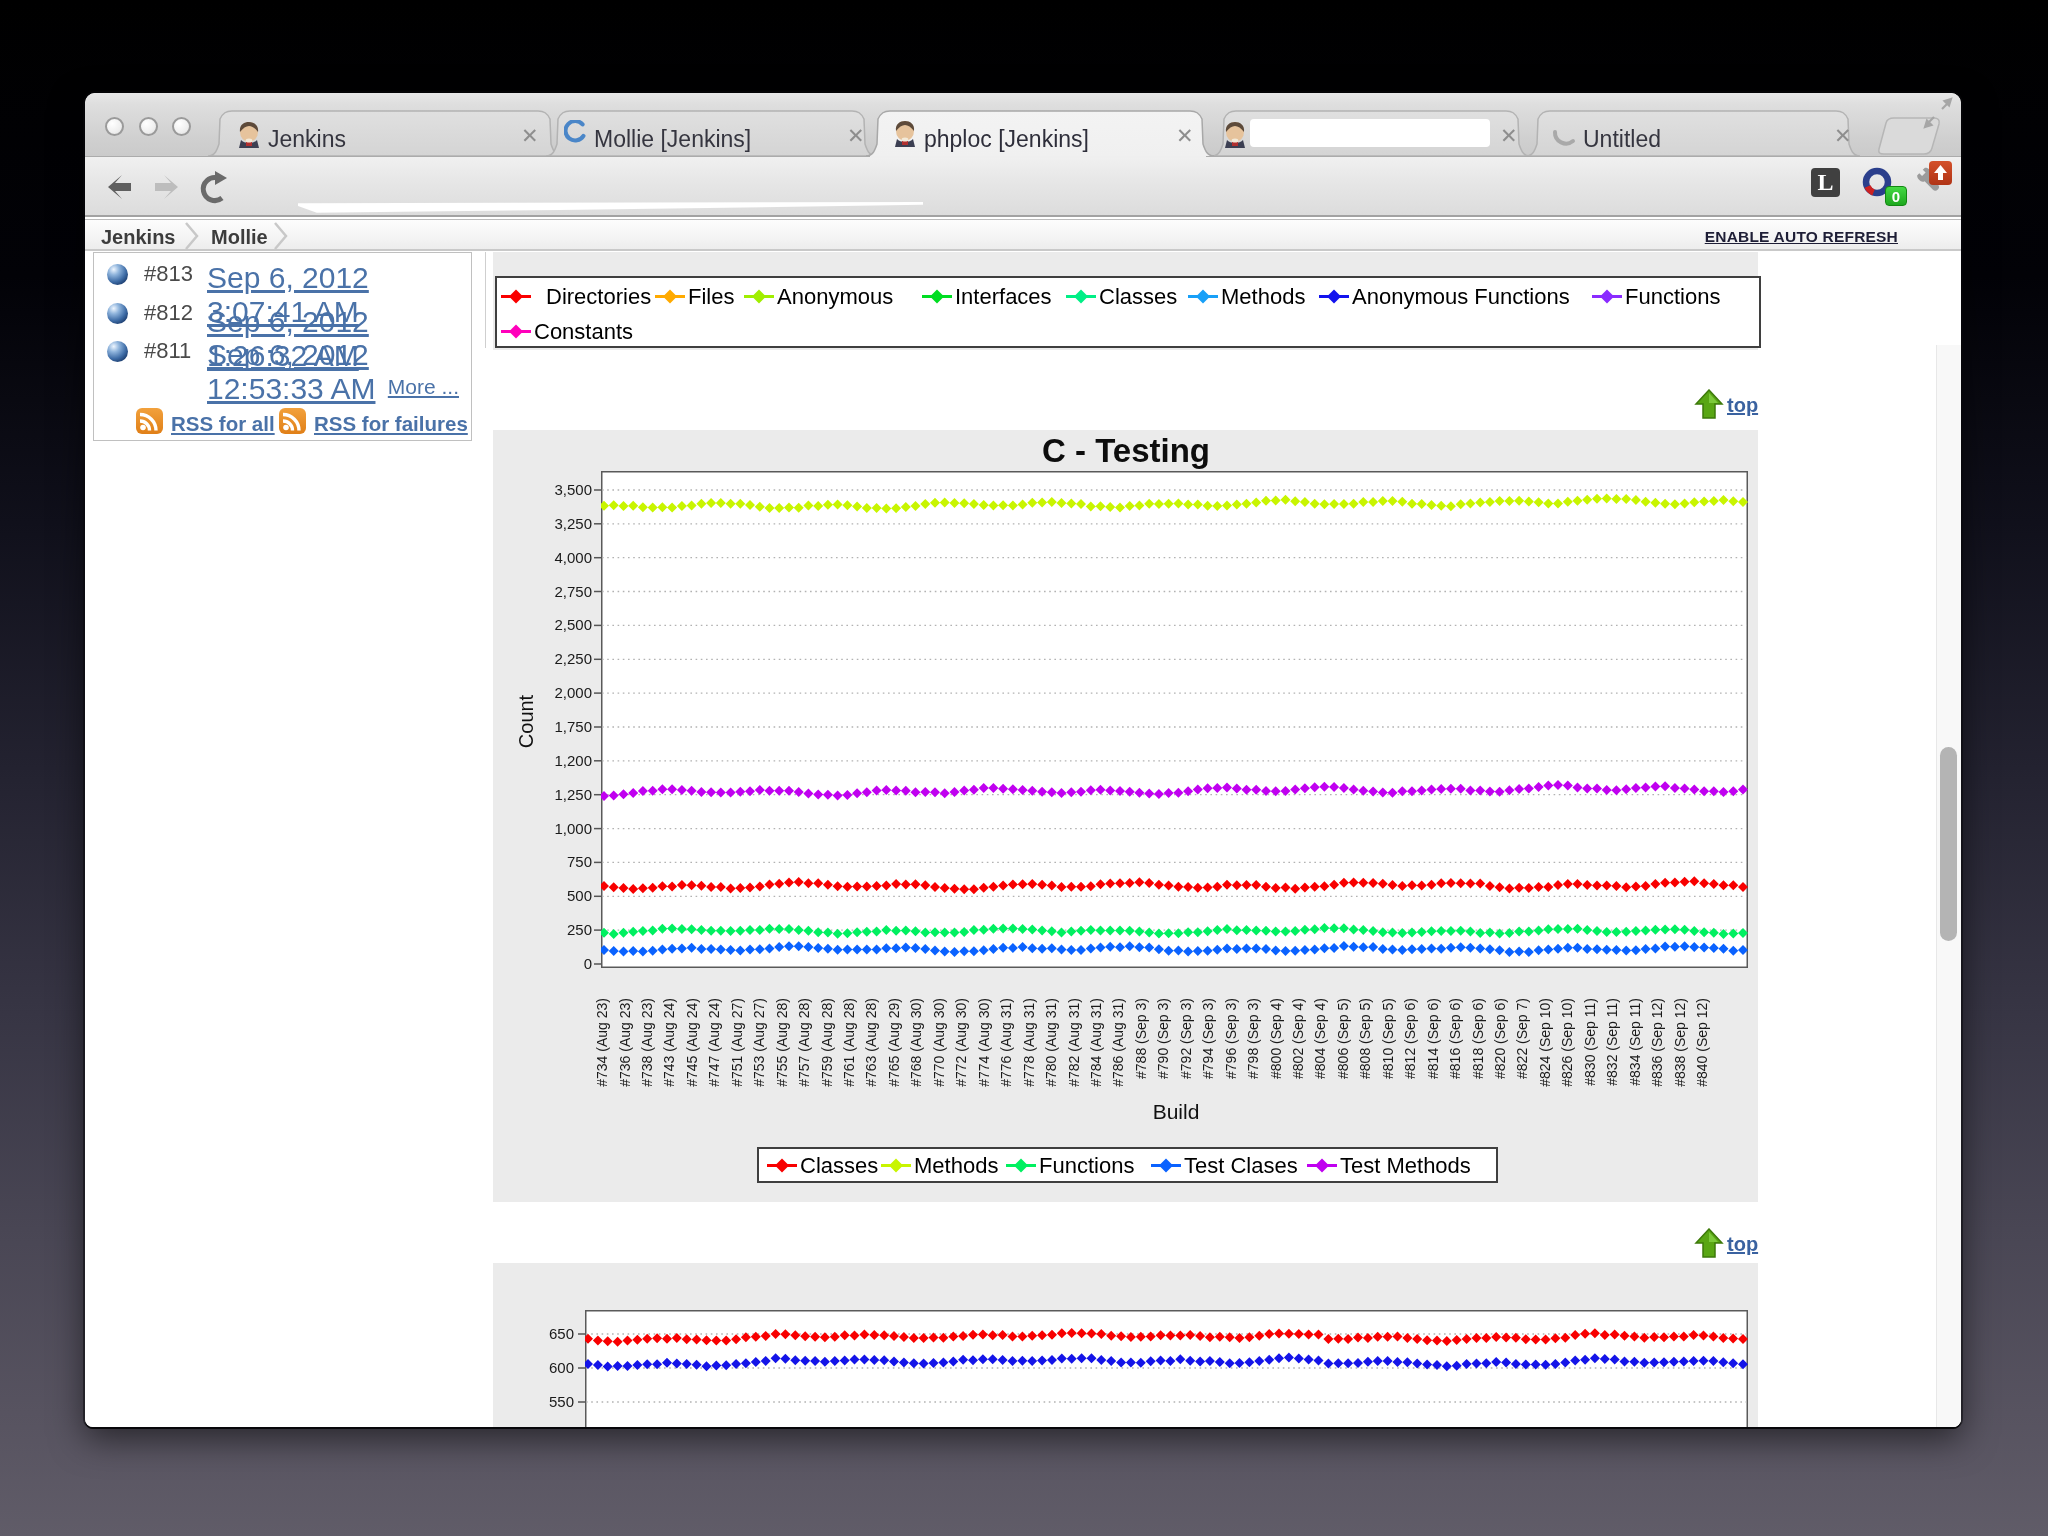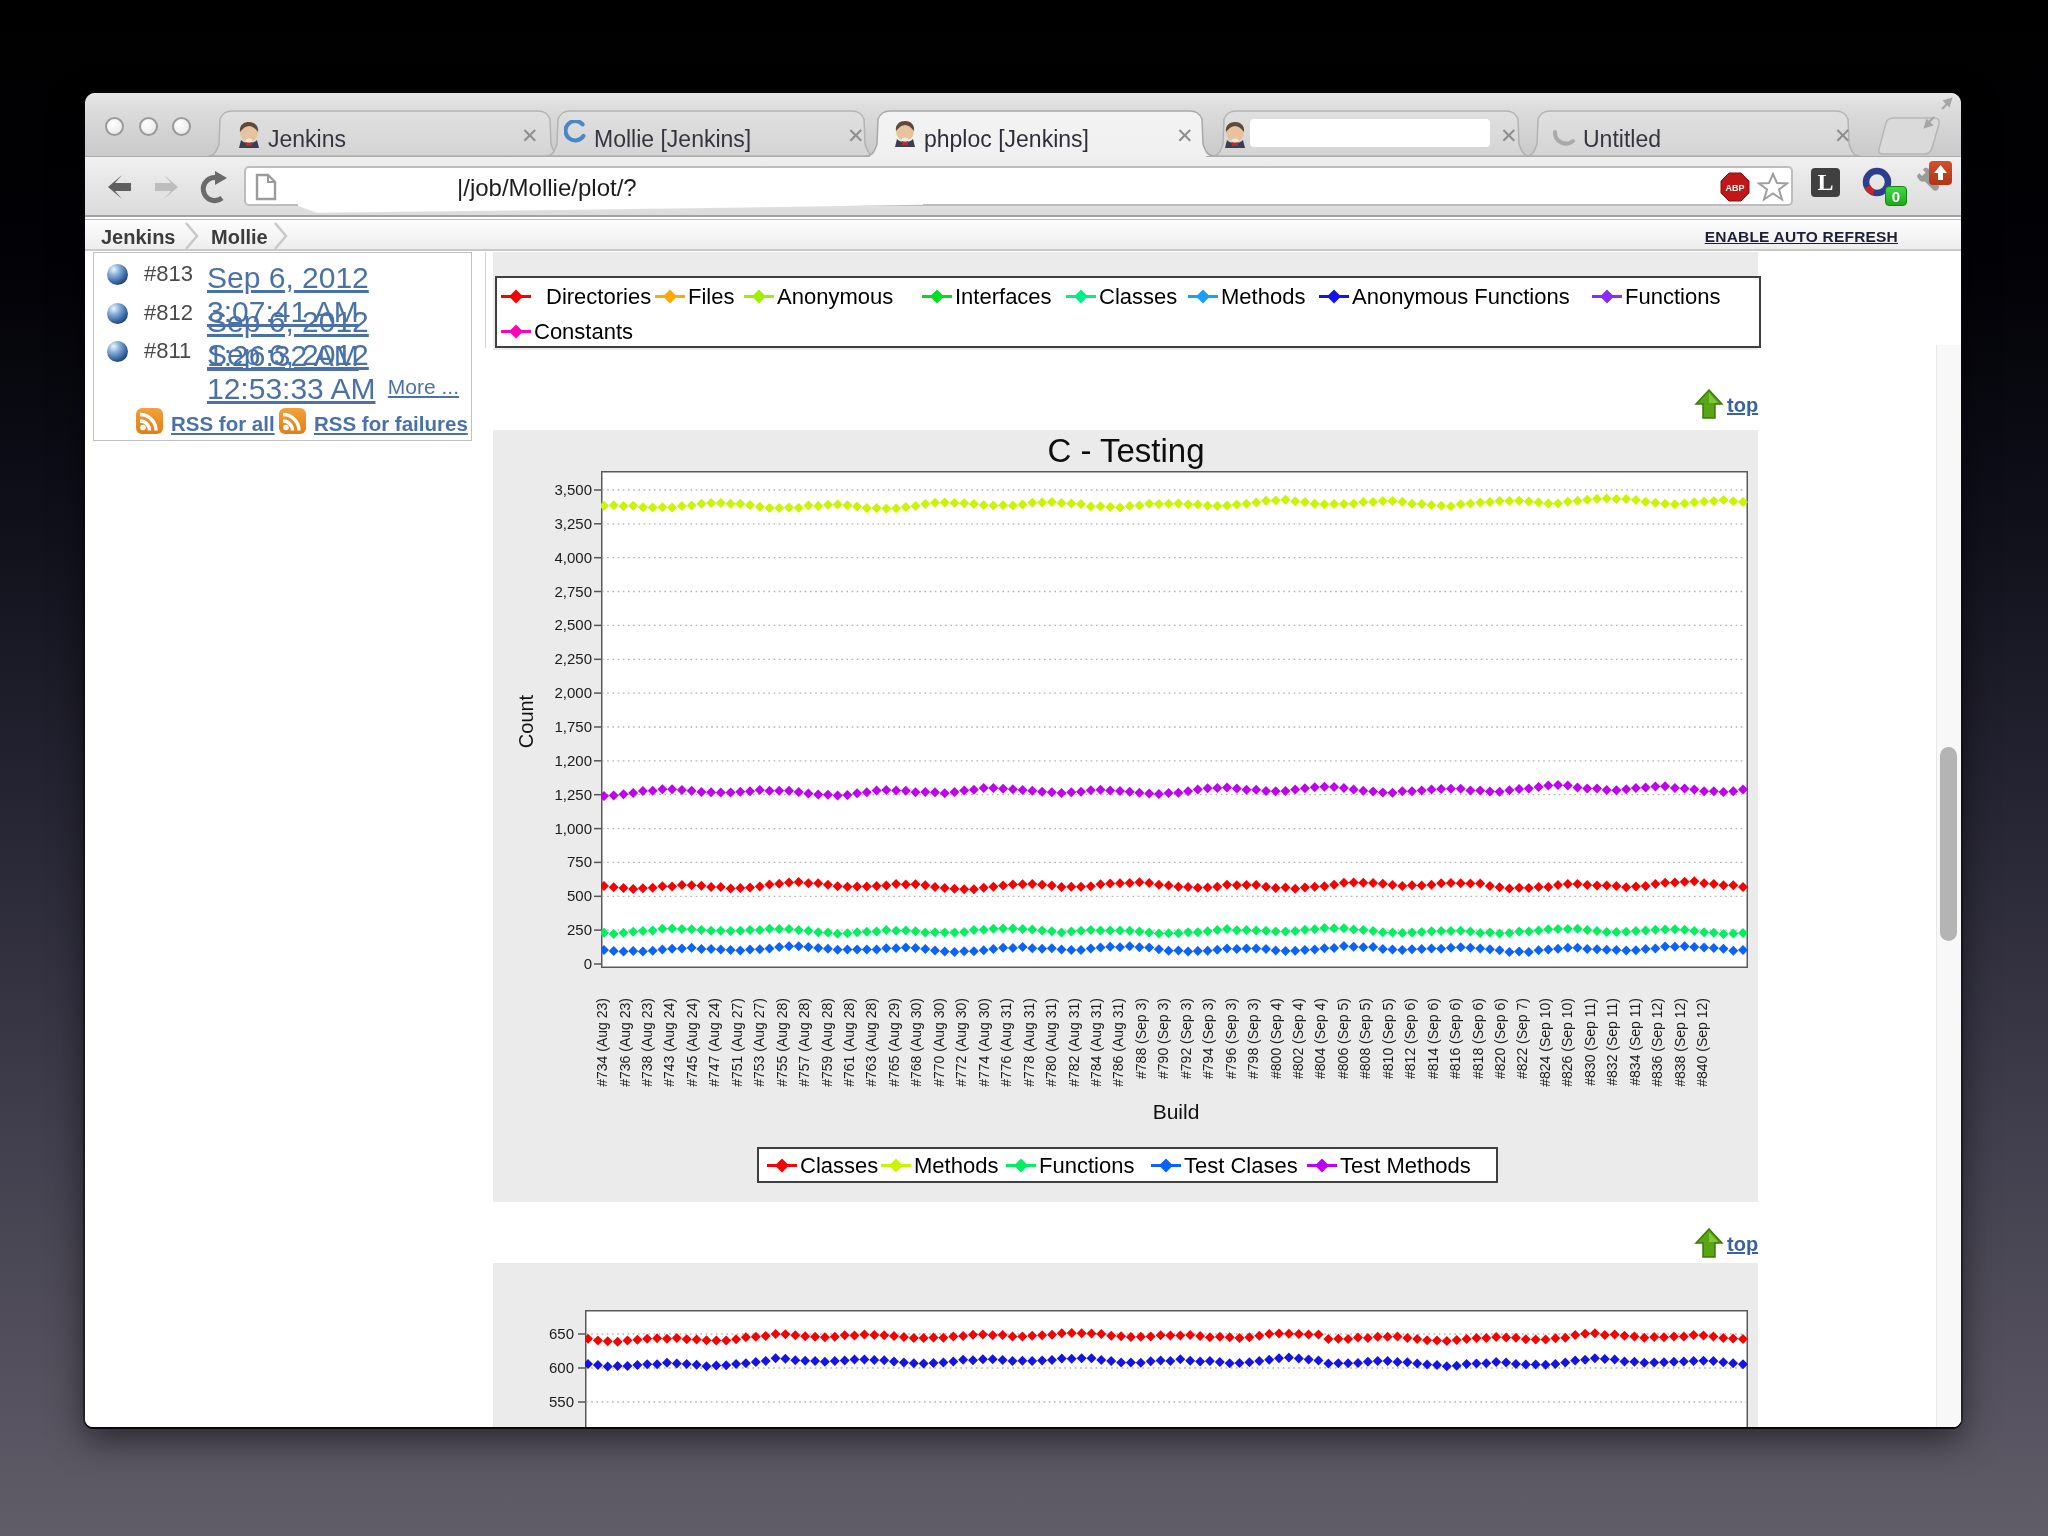--- a/index.html
+++ b/index.html
@@ -28,21 +28,21 @@
  background:radial-gradient(circle at 32% 26%,#eef6ff 0%,#8fb4dc 26%,#3e6ca6 58%,#1a3a6b 82%,#122d52 100%);}
 .bnum{position:absolute;color:#4a4a4a;font-size:22px;}
 .bdate{position:absolute;font-size:30px;}
 .rss{position:absolute;width:27px;height:26px;border-radius:6px;background:linear-gradient(180deg,#f2a13c,#e07f17);}
 .rss svg{position:absolute;left:0;top:0;}
 
 .chartbg{position:absolute;background:#ebebeb;}
 .legbox{position:absolute;background:#fff;border:2px solid #3f3f3f;}
 .legitem{position:absolute;font-size:22px;color:#000;white-space:nowrap;}
 .lmark{position:absolute;width:30px;height:15px;}
-.ctitle{position:absolute;font-size:33px;font-weight:normal;color:#0d0d0d;text-align:center;white-space:nowrap;}
+.ctitle{position:absolute;font-size:33px;font-weight:bold;color:#0d0d0d;text-align:center;white-space:nowrap;}
 .ylab{position:absolute;font-size:15px;color:#1a1a1a;text-align:right;}
 .xlab{position:absolute;font-size:14px;color:#1a1a1a;white-space:nowrap;transform-origin:0 0;transform:rotate(-90deg) translateX(-100%);}
 .toplnk{position:absolute;font-size:20px;font-weight:bold;}
 .toplnk a{color:#3a62a0;text-decoration:underline;}
 #scrolltrack{position:absolute;right:0;top:126px;width:25px;height:1208px;background:#f8f8f8;border-left:1px solid #e8e8e8;border-radius:0 0 8px 0;}
 #scrollthumb{position:absolute;left:3px;top:402px;width:17px;height:194px;background:#b4b4b4;border-radius:9px;}
 .tabtxt{position:absolute;font-size:23px;color:#35353f;white-space:nowrap;}
 .tabx{position:absolute;font-size:21px;color:#8e8e8e;}
 </style></head><body>
 <div id="win">
@@ -121,34 +121,20 @@
           <path d="M 36,16 L 20,16 L 27,8 L 13,20 L 27,32 L 20,24 L 36,24 Z"></path>
         </g>
         <g fill="#bdbdbd">
           <path d="M 60,16 L 76,16 L 69,8 L 83,20 L 69,32 L 76,24 L 60,24 Z"></path>
         </g>
         <g fill="none" stroke="#6a6a6a" stroke-width="5">
           <path d="M 123,11 A 11.5 11.5 0 1 0 127,31"></path>
         </g>
         <path d="M 120,4 L 132,11 L 120,18 Z" fill="#6a6a6a"></path>
       </svg>
-<div id="omni">
-<svg class="abs" style="left:9px;top:5px" width="22" height="28" viewBox="0 0 22 28">
-          <path d="M 2,2 L 13,2 L 20,9 L 20,26 L 2,26 Z" fill="#fff" stroke="#9b9b9b" stroke-width="2.4"></path>
-          <path d="M 13,2 L 13,9 L 20,9" fill="none" stroke="#9b9b9b" stroke-width="2"></path>
-        </svg>
-<div class="abs" style="left:211px;top:6px;font-size:24px;color:#1d1d1d">|/job/Mollie/plot/?</div>
-<svg class="abs" style="left:1474px;top:4px" width="30" height="30" viewBox="0 0 30 30">
-          <polygon points="9,1 21,1 29,9 29,21 21,29 9,29 1,21 1,9" fill="#c01818" stroke="#8e0e0e"></polygon>
-          <text x="15" y="19" font-size="9" font-weight="bold" fill="#fff" text-anchor="middle" font-family="Liberation Sans">ABP</text>
-        </svg>
-<svg class="abs" style="left:1511px;top:3px" width="32" height="32" viewBox="0 0 32 32">
-          <path d="M16 3 L20 12 L30 12.5 L22 18.5 L25 28.5 L16 22.5 L7 28.5 L10 18.5 L2 12.5 L12 12 Z" fill="#fdfdfd" stroke="#9f9f9f" stroke-width="2"></path>
-        </svg>
-</div>
 <div class="abs" style="left:213px;top:45px;width:625px;height:13px;background:#fff;clip-path:polygon(0% 10%,100% 0%,100% 22%,42% 62%,3% 82%,0% 30%);filter:blur(0.6px)"></div>
 <div class="abs" style="left:1726px;top:11px;width:29px;height:29px;background:#404040;border-radius:4px;">
         <div class="abs" style="left:0;top:1px;width:29px;text-align:center;font-size:24px;color:#fff;font-family:'Liberation Serif',serif;font-weight:bold">L</div>
       </div>
 <svg class="abs" style="left:1777px;top:10px" width="30" height="30" viewBox="0 0 30 30">
         <circle cx="15" cy="15" r="11" fill="none" stroke="#2b3f8c" stroke-width="6.5"></circle>
         <path d="M 5.5,19.5 A 11 11 0 0 0 11.5,25.4" stroke="#cc2222" stroke-width="6.5" fill="none"></path>
       </svg>
 <div class="abs" style="left:1800px;top:29px;width:22px;height:20px;background:linear-gradient(180deg,#44d944,#1da81d);border:1px solid #128812;border-radius:4px;color:#fff;font-size:15px;font-weight:bold;text-align:center;line-height:19px">0</div>
 <svg class="abs" style="left:1826px;top:8px" width="34" height="32" viewBox="0 0 34 32">

